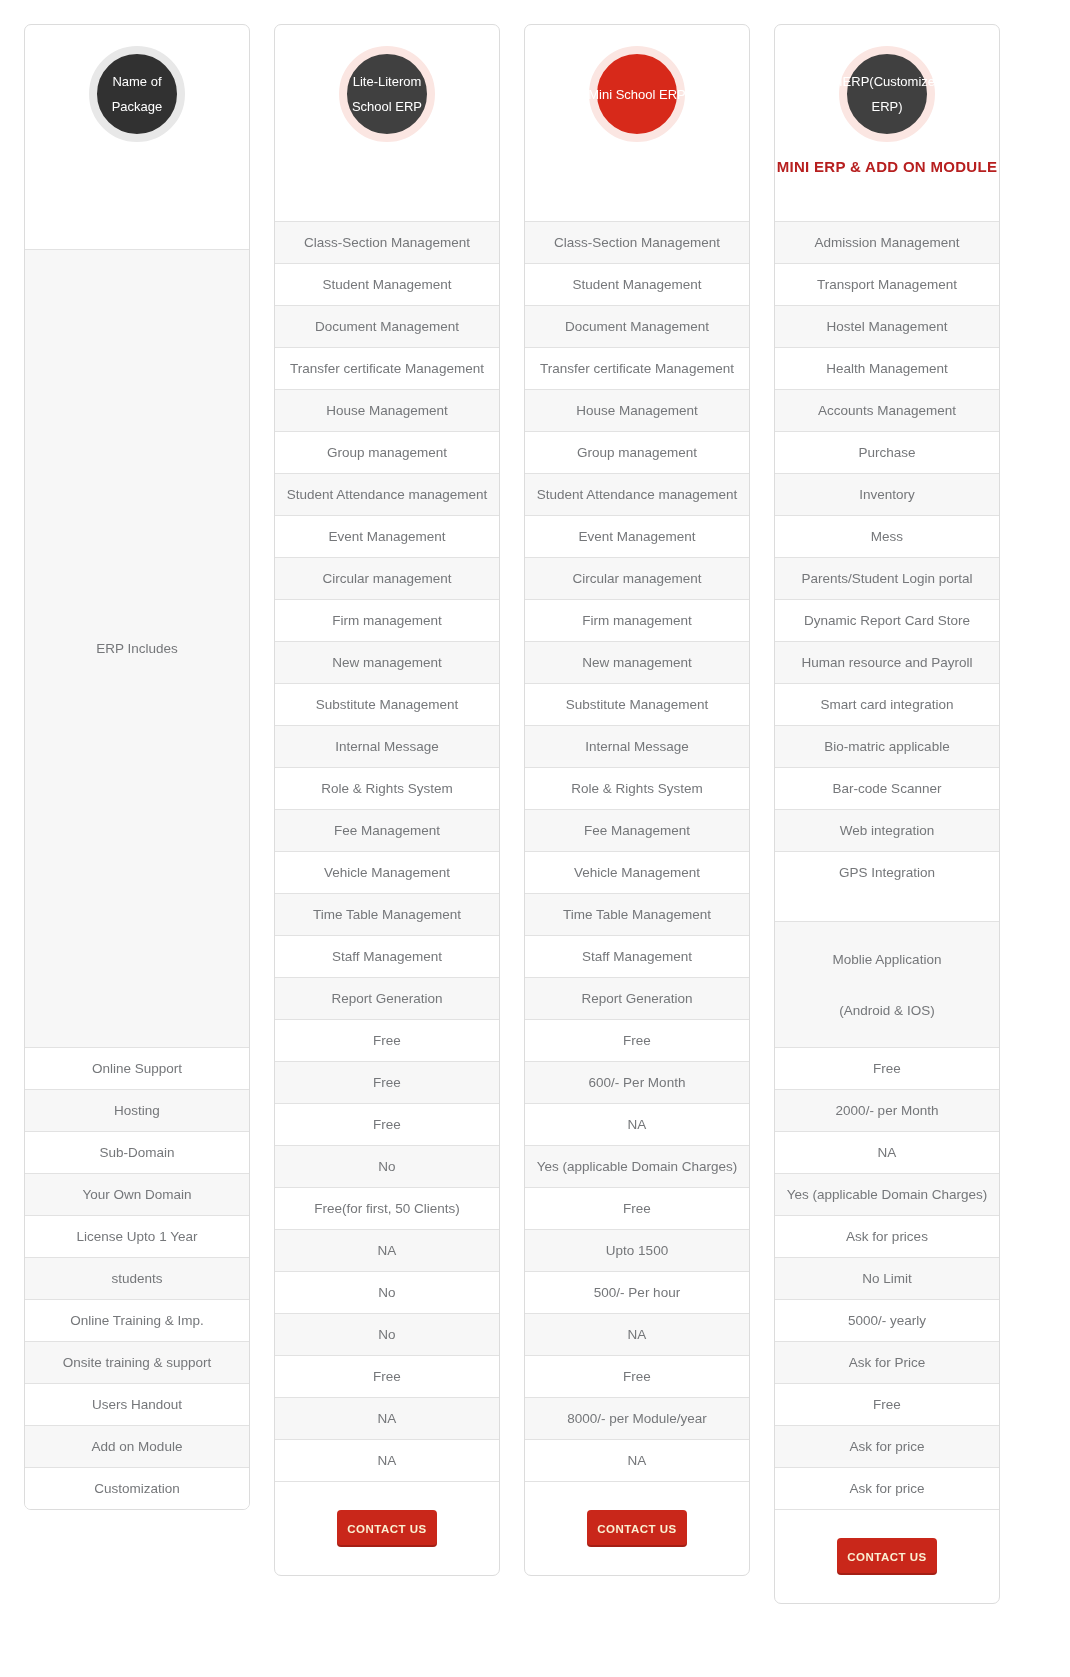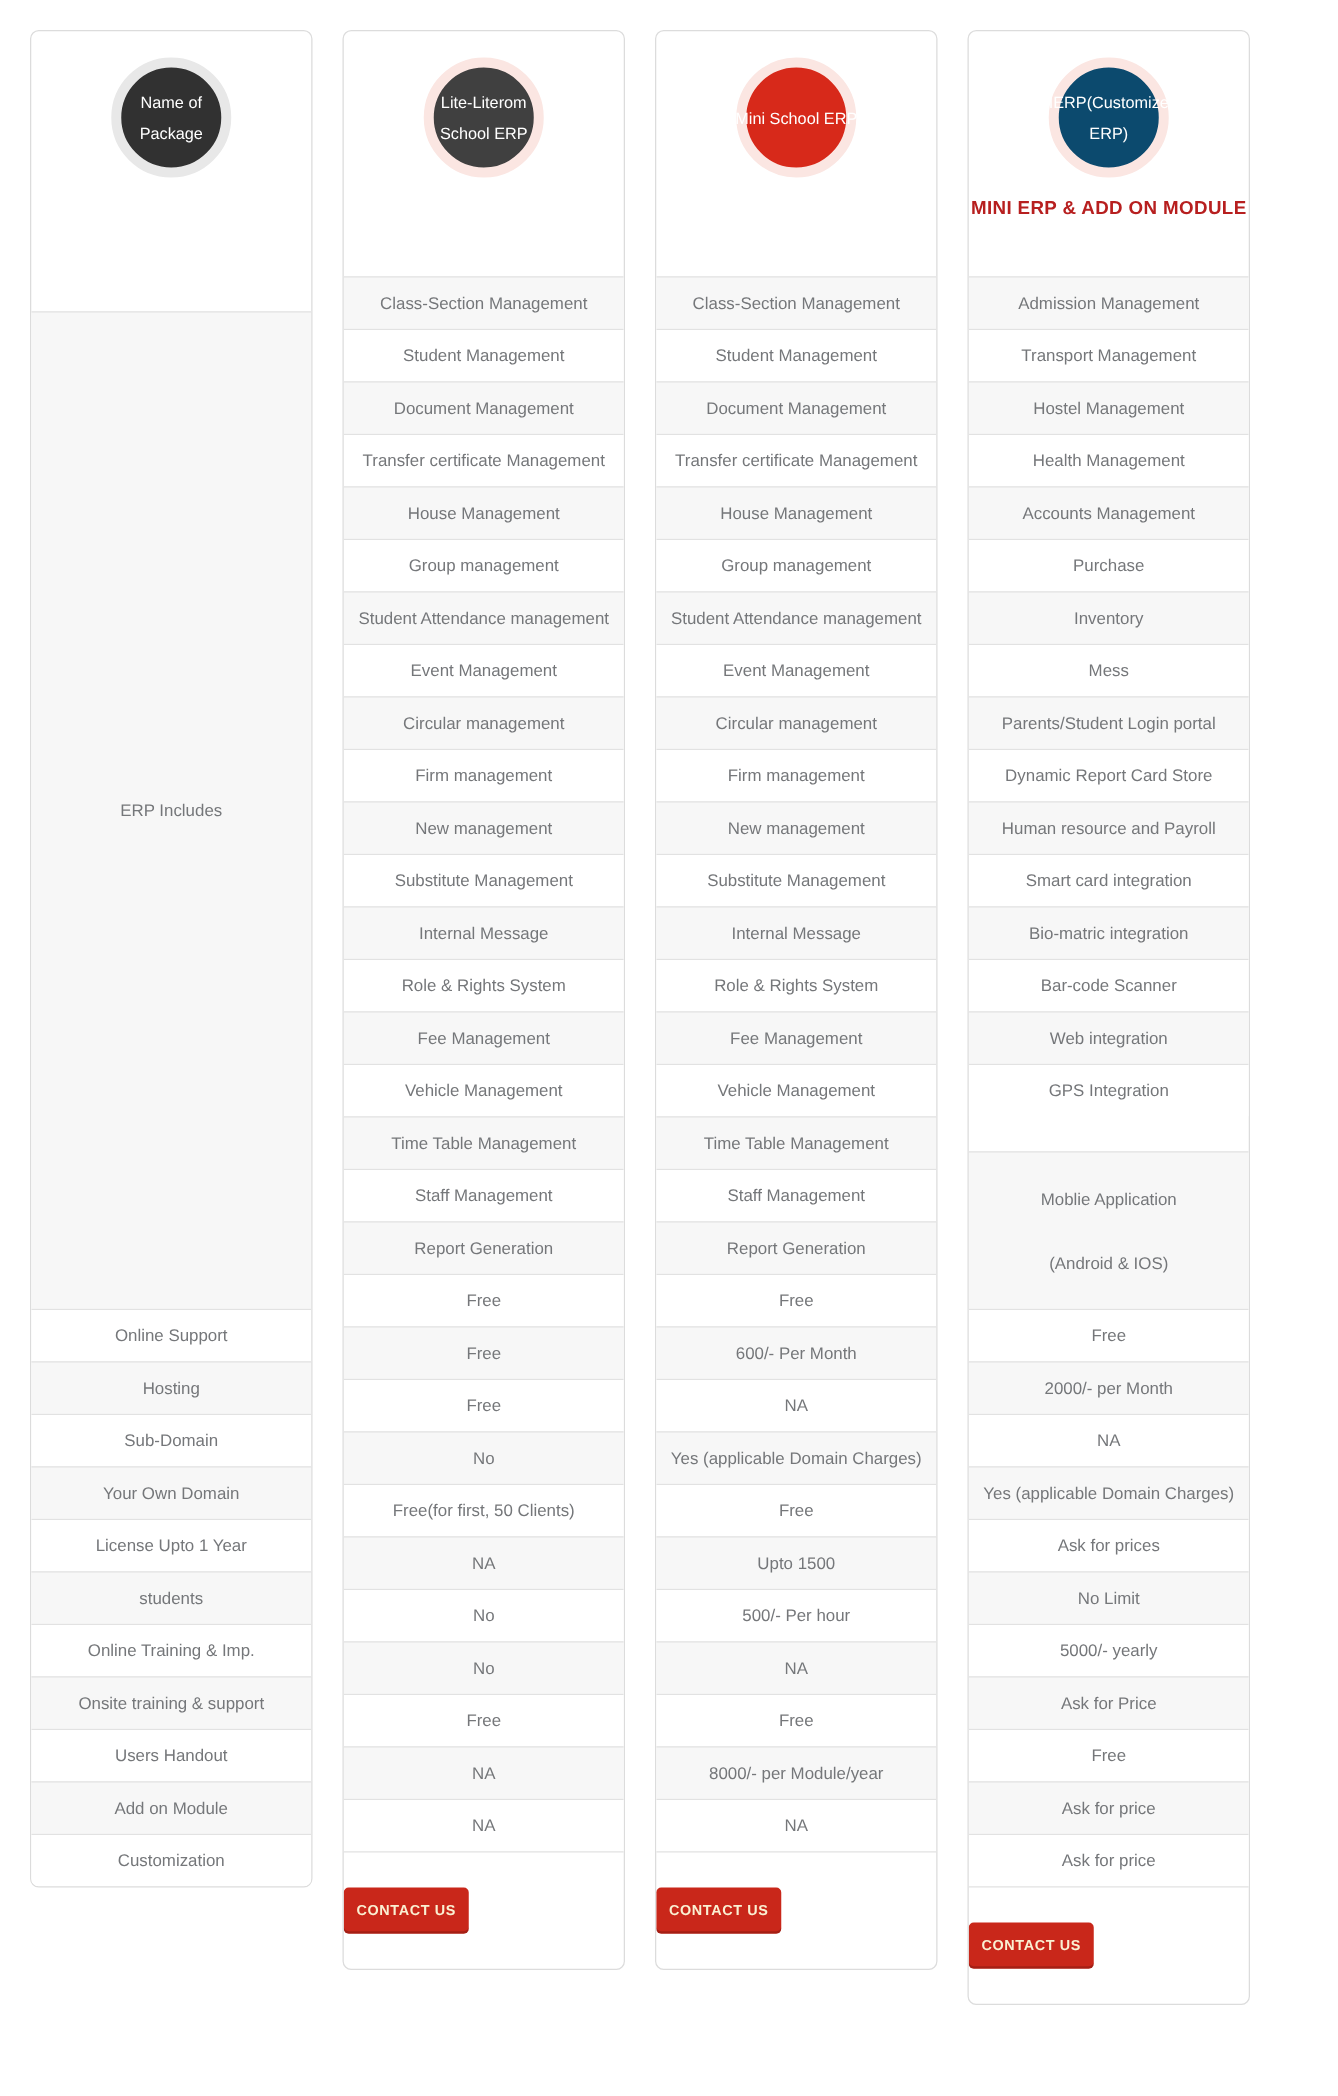--- a/index.html
+++ b/index.html
@@ -70,20 +70,21 @@
     flex-direction: column;
     justify-content: center;
     gap: 36px;
     margin-top: 28px;
   }
   .footer {
     height: 94px;
     border-top: 1px solid #e2e2e2;
     display: flex;
     align-items: center;
+    justify-content: center;
   }
   .contact-btn {
     width: 100px;
     height: 37px;
     background: var(--btn, #c9271a);
     color: #faf0d2;
     border: none;
     border-radius: 4px;
     font-family: "Liberation Sans", sans-serif;
     font-weight: bold;
@@ -194,39 +195,39 @@
       <div class="row alt">NA</div>
       <div class="row">Free</div>
       <div class="row alt">8000/- per Module/year</div>
       <div class="row">NA</div>
       <div class="footer">
         <button class="contact-btn">CONTACT US</button>
       </div>
     </div>
     <div class="card">
       <div class="card-header">
-        <div class="circle" style="background: #0c4a6e; border-color: rgb(251, 230, 226);">
+        <div class="circle" style="background: #404040; border-color: rgb(251, 230, 226);">
           <div class="circle-line">IERP(Customize</div>
           <div class="circle-line">ERP)</div>
         </div>
         <div class="card-subtitle">MINI ERP &amp; ADD ON MODULE</div>
       </div>
       <div class="row alt">Admission Management</div>
       <div class="row">Transport Management</div>
       <div class="row alt">Hostel Management</div>
       <div class="row">Health Management</div>
       <div class="row alt">Accounts Management</div>
       <div class="row">Purchase</div>
       <div class="row alt">Inventory</div>
       <div class="row">Mess</div>
       <div class="row alt">Parents/Student Login portal</div>
       <div class="row">Dynamic Report Card Store</div>
       <div class="row alt">Human resource and Payroll</div>
       <div class="row">Smart card integration</div>
-      <div class="row alt">Bio-matric integration</div>
+      <div class="row alt">Bio-matric applicable</div>
       <div class="row">Bar-code Scanner</div>
       <div class="row alt">Web integration</div>
       <div class="row">GPS Integration</div>
       <div class="row alt tall" style="height: 126px;">
         <div class="tall-line">Moblie Application</div>
         <div class="tall-line">(Android &amp; IOS)</div>
       </div>
       <div class="row">Free</div>
       <div class="row alt">2000/- per Month</div>
       <div class="row">NA</div>

